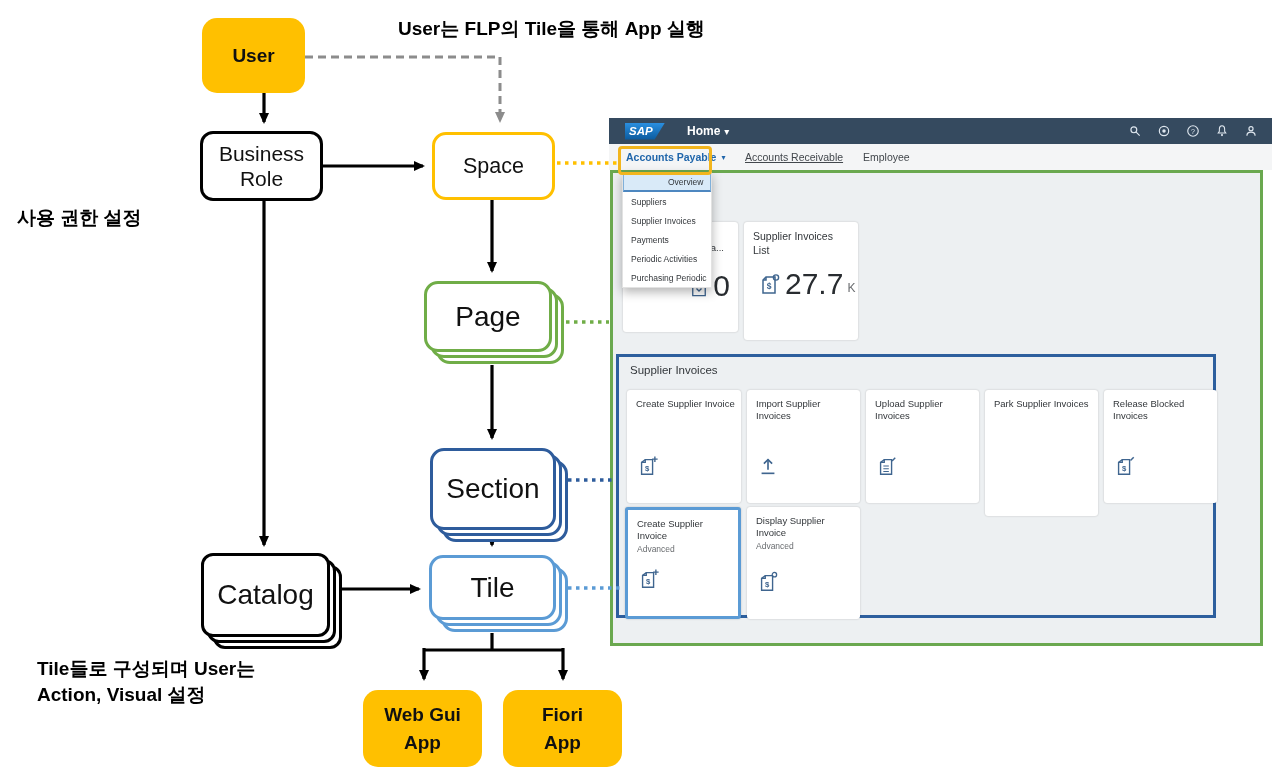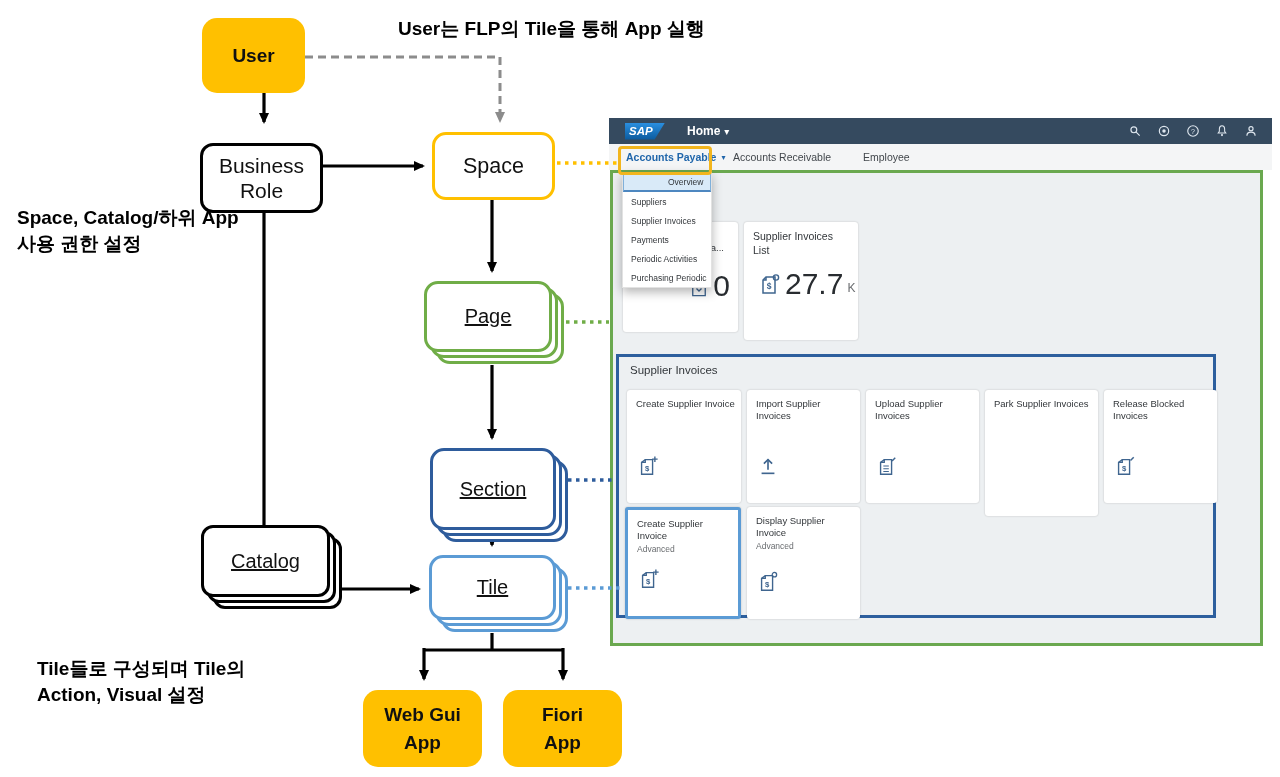--- a/index.html
+++ b/index.html
@@ -12,21 +12,21 @@
   
   .node{position:absolute;display:flex;align-items:center;justify-content:center;
         text-align:center;color:#111;z-index:2;box-sizing:border-box;}
   .solid{background:#FFC000;border-radius:15px;font-weight:bold;font-size:19px;line-height:1.45;}
   .outline{background:#fff;border:3.5px solid #000;border-radius:13px;font-size:21px;line-height:1.2;}
   .stack{background:none;border:none;}
   .stack .ly{position:absolute;inset:0;border:3.5px solid var(--c);border-radius:14px;
              background:#fff;box-sizing:border-box;}
   .stack .l2{transform:translate(12px,12px);}
   .stack .l1{transform:translate(6px,6px);}
-  .stack .mainly{display:flex;align-items:center;justify-content:center;font-size:20px;text-decoration:underline;}
+  .stack .mainly{display:flex;align-items:center;justify-content:center;font-size:28px;}
   .ann{position:absolute;font-weight:bold;font-size:19px;line-height:1.35;color:#000;z-index:2;}
 
   
   #flp{position:absolute;left:608px;top:118px;width:664px;height:530px;z-index:2;}
   #flp-header{position:absolute;left:1px;top:0;width:663px;height:26px;background:#354A5F;
               display:flex;align-items:center;}
   .saplogo{margin-left:16px;width:40px;height:17px;background:linear-gradient(180deg,#2a8fe0,#0b5a9d);
            clip-path:polygon(0 0,100% 0,74% 100%,0 100%);color:#fff;font-style:italic;font-weight:bold;
            font-size:11.5px;display:flex;align-items:center;padding-left:4px;box-sizing:border-box;}
   .home{color:#fff;font-size:12px;font-weight:bold;margin-left:22px;}
@@ -93,31 +93,30 @@
     <path d="M557 163 H617" fill="none" stroke="#FFC000" stroke-width="3.5" stroke-dasharray="3.5 4.5"></path>
     <path d="M566 322 H609" fill="none" stroke="#70AD47" stroke-width="3.5" stroke-dasharray="3.5 4.5"></path>
     <path d="M568 480 H616" fill="none" stroke="#2E5C9C" stroke-width="3.5" stroke-dasharray="3.5 4.5"></path>
     <path d="M568 588 H622" fill="none" stroke="#5B9BD5" stroke-width="3.5" stroke-dasharray="3.5 4.5"></path>
   </svg>
 
   <div class="ann" style="left:398px;top:16px;">
     <span>User는 FLP의 Tile을 통해 App 실행</span>
   </div>
   <div class="ann" style="left:17px;top:205px;">
-    <div>Space, Catalog/하위 App</div>
     <div>사용 권한 설정</div>
   </div>
   <div class="ann" style="left:37px;top:656px;">
-    <div>Tile들로 구성되며 Tile의</div>
+    <div>Tile들로 구성되며 User는</div>
     <div>Action, Visual 설정</div>
   </div>
 
   <div class="node solid" style="left:202px;top:18px;width:103px;height:75px;">User</div>
 
-  <div class="node outline" style="left:200px;top:131px;width:123px;height:70px;padding:0 14px;margin-top:12px;">Business Role</div>
+  <div class="node outline" style="left:200px;top:131px;width:123px;height:70px;padding:0 14px;">Business Role</div>
 
   <div class="node" style="left:432px;top:132px;width:123px;height:68px;background:#fff;
        border:3.5px solid #FFC000;border-radius:14px;font-size:21.5px;">Space</div>
 
   <div class="node stack" style="left:424px;top:281px;width:128px;height:71px;--c:#70AD47;">
     <i class="ly l2"></i>
       <i class="ly l1"></i>
     <span class="ly mainly">Page</span>
   </div>
 
@@ -126,21 +125,21 @@
       <i class="ly l1"></i>
     <span class="ly mainly">Section</span>
   </div>
 
   <div class="node stack" style="left:429px;top:555px;width:127px;height:65px;--c:#5B9BD5;">
     <i class="ly l2"></i>
       <i class="ly l1"></i>
     <span class="ly mainly">Tile</span>
   </div>
 
-  <div class="node stack" style="left:201px;top:525px;width:129px;height:72px;--c:#000;">
+  <div class="node stack" style="left:201px;top:553px;width:129px;height:84px;--c:#000;">
     <i class="ly l2" style="border-radius:12px;"></i>
       <i class="ly l1" style="border-radius:12px;"></i>
     <span class="ly mainly" style="border-radius:12px;">Catalog</span>
   </div>
 
   <div class="node solid" style="left:363px;top:690px;width:119px;height:77px;padding:0 18px;">Web Gui App</div>
 
   <div class="node solid" style="left:503px;top:690px;width:119px;height:77px;padding:12px 26px;">Fiori App</div>
 
   <div id="flp">
@@ -172,21 +171,21 @@
           <path d="M5 20 C5 15.5 8.2 13.8 12 13.8 C15.8 13.8 19 15.5 19 20" fill="none" stroke="currentColor" stroke-width="2"></path>
         </svg>
       </div>
     </div>
 
     <div id="tabrow">
       <div class="tab sel" style="left:17px;">
         <span>Accounts Payable</span>
           <span class="tcaret">▾</span>
       </div>
-      <div class="tab" style="left:124px;">
+      <div class="tab" style="left:136px;text-decoration:underline;">
         <span>Accounts Receivable</span>
       </div>
       <div class="tab" style="left:254px;">
         <span>Employee</span>
       </div>
     </div>
 
     <div id="greenbox"></div>
 
     <div class="ftile" style="left:15px;top:104px;width:115px;height:110px;">

